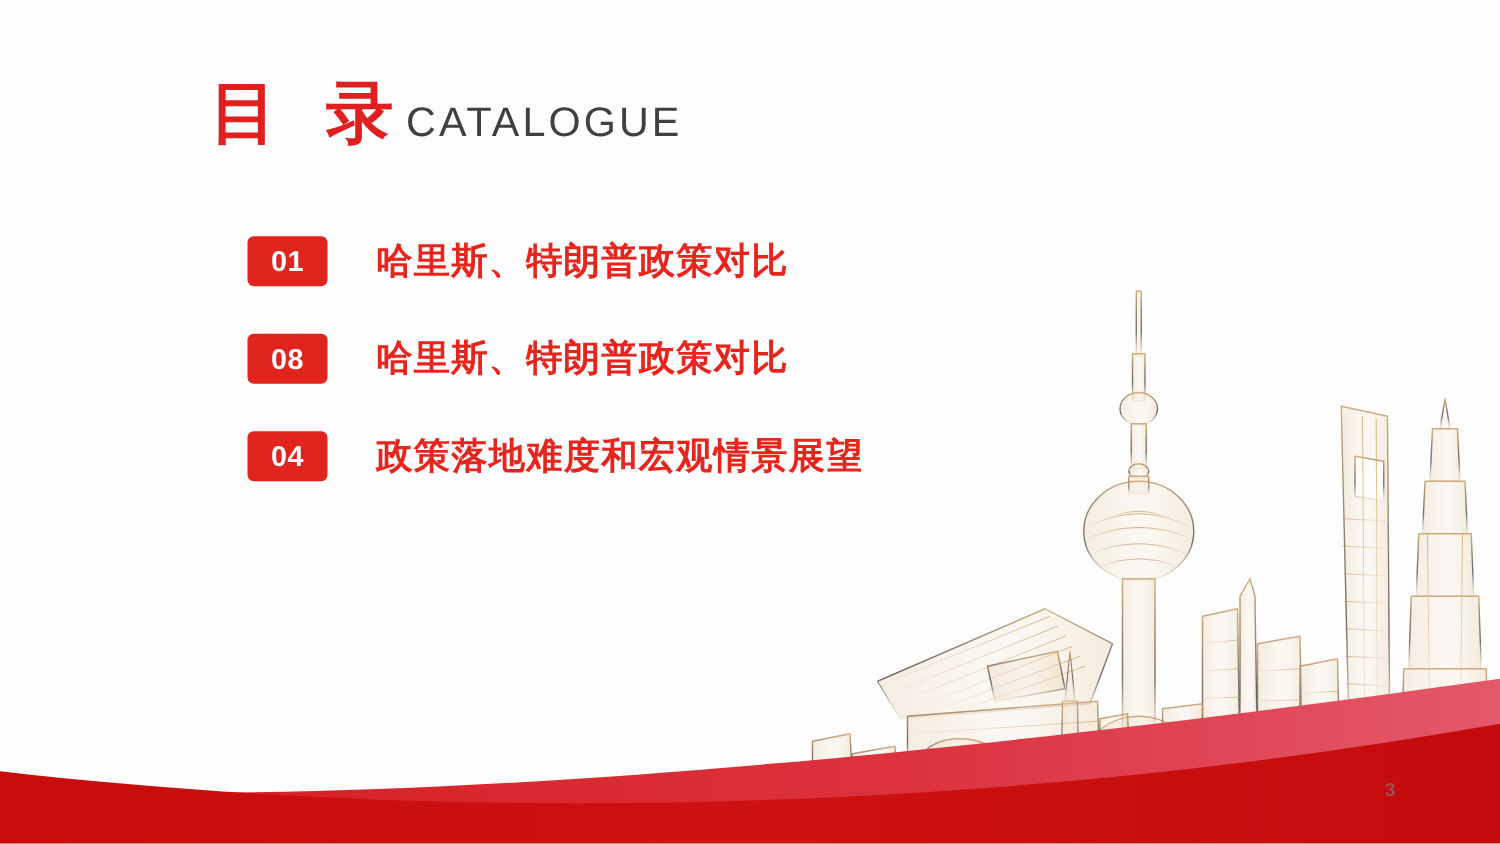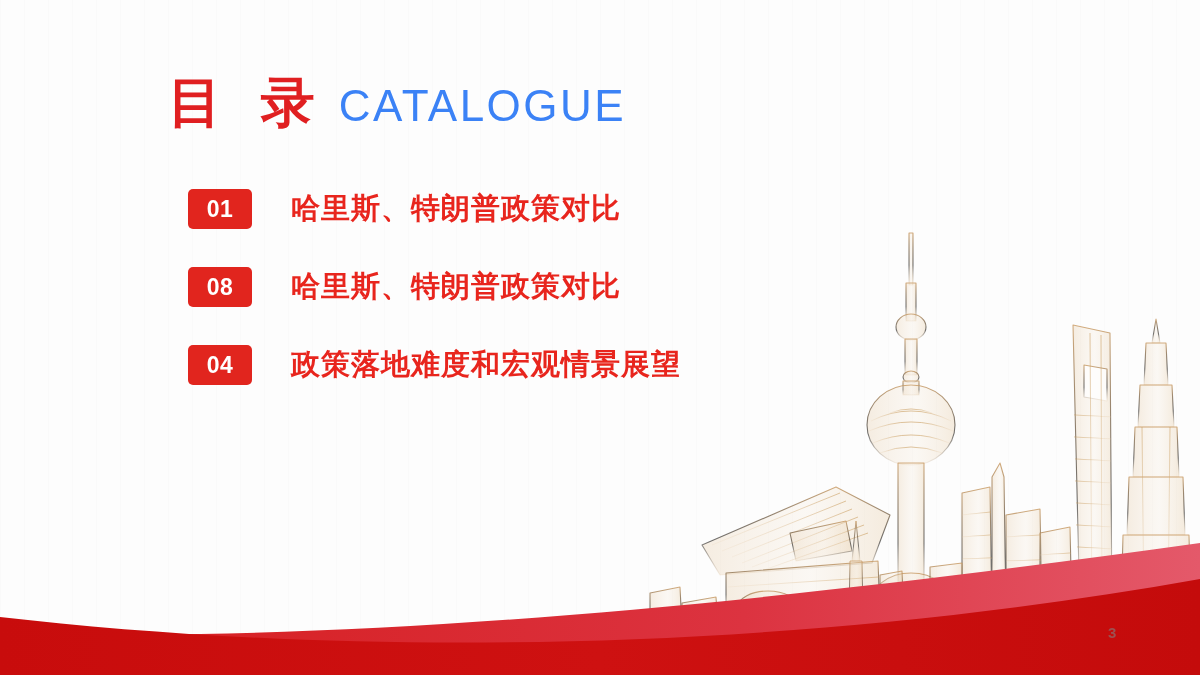--- a/index.html
+++ b/index.html
@@ -49,47 +49,46 @@
     width: 1200px;
     height: 170px;
     pointer-events: none;
   }
   .wave-layer svg { display: block; width: 100%; height: 100%; }
 
   
   .heading {
     position: absolute;
     left: 168px;
-    top: 76px;
+    top: 64px;
     display: flex;
     align-items: baseline;
     white-space: nowrap;
   }
   .heading-cn {
     font-family: "DejaVu Sans", "Liberation Sans", sans-serif;
     font-size: 54px;
     font-weight: 700;
     color: #E01F21;
     letter-spacing: 10px;
     line-height: 1;
   }
   .heading-en {
-    margin-left: 14px;
     font-family: "Liberation Sans", sans-serif;
-    font-size: 44px;
+    font-size: 33px;
     font-weight: 400;
-    color: #3b82f6;
+    color: #404040;
     letter-spacing: 2.5px;
     line-height: 1;
   }
 
   
   .toc {
     position: absolute;
-    left: 188px;
+    left: 198px;
     top: 188px;
     display: flex;
     flex-direction: column;
     gap: 36px;
   }
   .toc-row {
     display: flex;
     align-items: center;
     height: 42px;
   }

